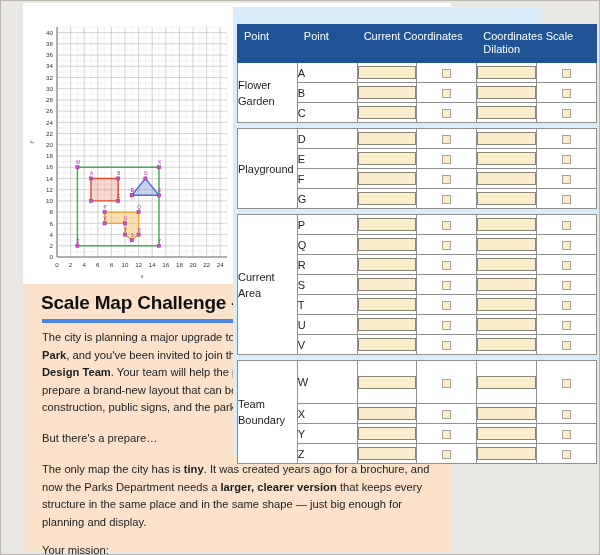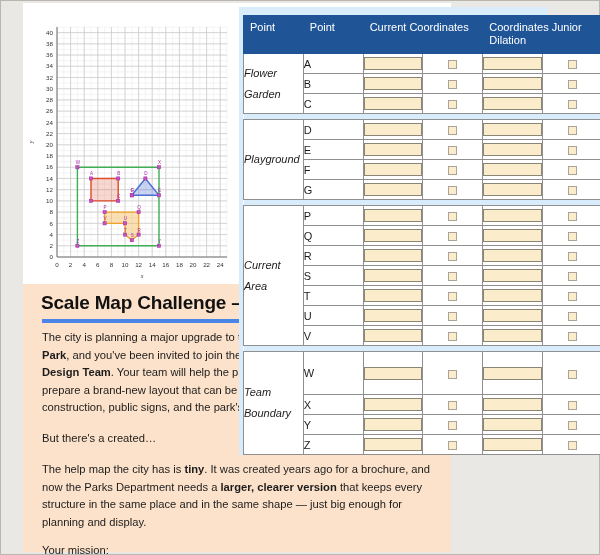--- a/index.html
+++ b/index.html
@@ -54,24 +54,24 @@
   .body-txt b{font-weight:bold;}
   .lower-txt{
     position:absolute;left:19px;top:177px;width:400px;
     font-size:11.2px;line-height:17.5px;color:#1c1c1c;
   }
   .lower-txt p{margin:0 0 11px 0;}
   .mission-lbl{margin:0 0 1px 0 !important;}
 
   
   .tbl-overlay{
-    position:absolute;left:238px;top:6px;width:308px;height:448px;
+    position:absolute;left:232px;top:6px;width:308px;height:448px;
     background:#d9ecfb;
     box-sizing:border-box;
-    padding:8px 4px 4px 4px;
+    padding:17px 4px 4px 4px;
   }
   table.coord{
     border-collapse:collapse;
     width:360px;
     table-layout:fixed;
     background:#ffffff;
   }
   table.coord th{
     background:#1f5597;color:#ffffff;
     font-size:11px;font-weight:normal;
@@ -84,23 +84,22 @@
   table.coord td{
     border:1px solid #8f8f8f;
     font-size:11px;color:#1c1c1c;
     padding:0;
     vertical-align:middle;
     background:#ffffff;
   }
   td.grp{
     width:62px;
     padding:4px 6px;
-    line-height:21px;
+    line-height:16px;
     vertical-align:middle;
-    font-style:italic;
   }
   td.pt{
     width:68px;
     padding:3px 6px;
     height:19px;
   }
   td.fld{
     background:#fbeccb;
     padding:3px 4px;
   }
@@ -328,38 +327,38 @@
     </div>
 
   </div>
 
   <div class="peach">
     <div class="ttl">Scale Map Challenge –</div>
     <div class="ttl-rule"></div>
 
     <div class="body-txt">
       <p><span>The city is planning a major upgrade to the </span><b>Mini Park</b><span>, and you've been invited to join the </span><b>Junior Design Team</b><span>. Your team will help the planners prepare a brand-new layout that can be used for construction, public signs, and the park's website.</span></p>
-      <p>But there's a created…</p>
+      <p>But there's a prepare…</p>
     </div>
 
     <div class="lower-txt">
-      <p><span>The help map the city has is </span><b>tiny</b><span>. It was created years ago for a brochure, and now the Parks Department needs a </span><b>larger, clearer version</b><span> that keeps every structure in the same place and in the same shape — just big enough for planning and display.</span></p>
+      <p><span>The only map the city has is </span><b>tiny</b><span>. It was created years ago for a brochure, and now the Parks Department needs a </span><b>larger, clearer version</b><span> that keeps every structure in the same place and in the same shape — just big enough for planning and display.</span></p>
       <p class="mission-lbl">Your mission:</p>
 
     </div>
   </div>
 
   <div class="tbl-overlay">
     <table class="coord">
       <thead>
         <tr>
           <th>Point</th>
           <th>Point</th>
           <th colspan="2">Current Coordinates</th>
-          <th colspan="2">Coordinates Junior Dilation</th>
+          <th colspan="2">Coordinates Scale Dilation</th>
         </tr>
       </thead>
       <tbody id="tbody">
           <tr>
             <td class="grp" rowspan="3">Flower Garden</td>
             <td class="pt">A</td>
             <td class="fld c1">
               <div class="inp"></div>
             </td>
             <td class="chk"><span class="cb"></span></td>

